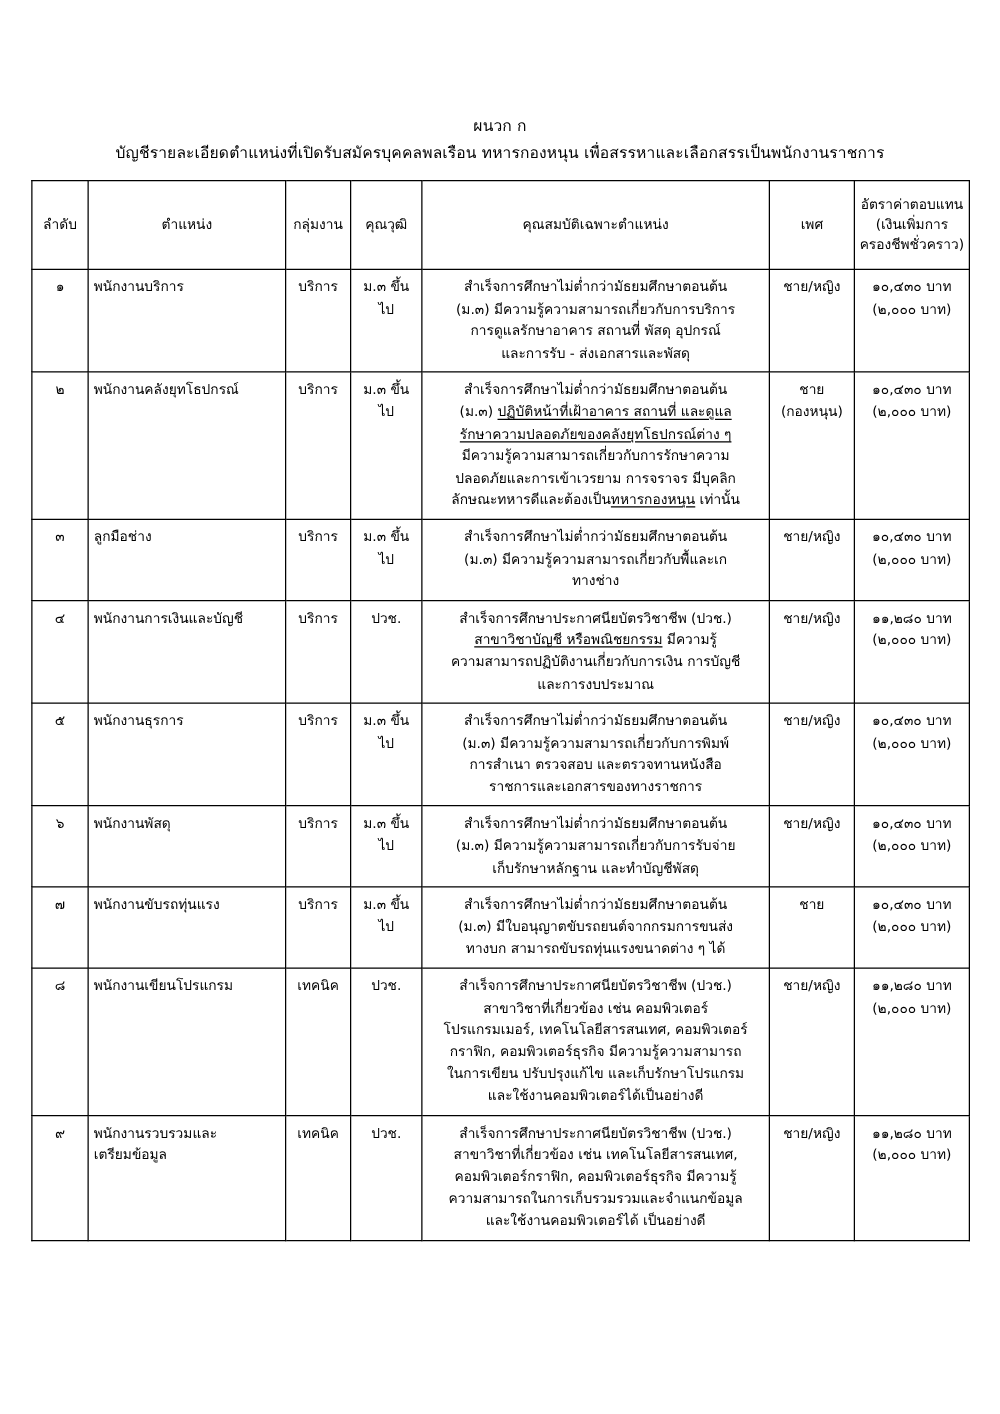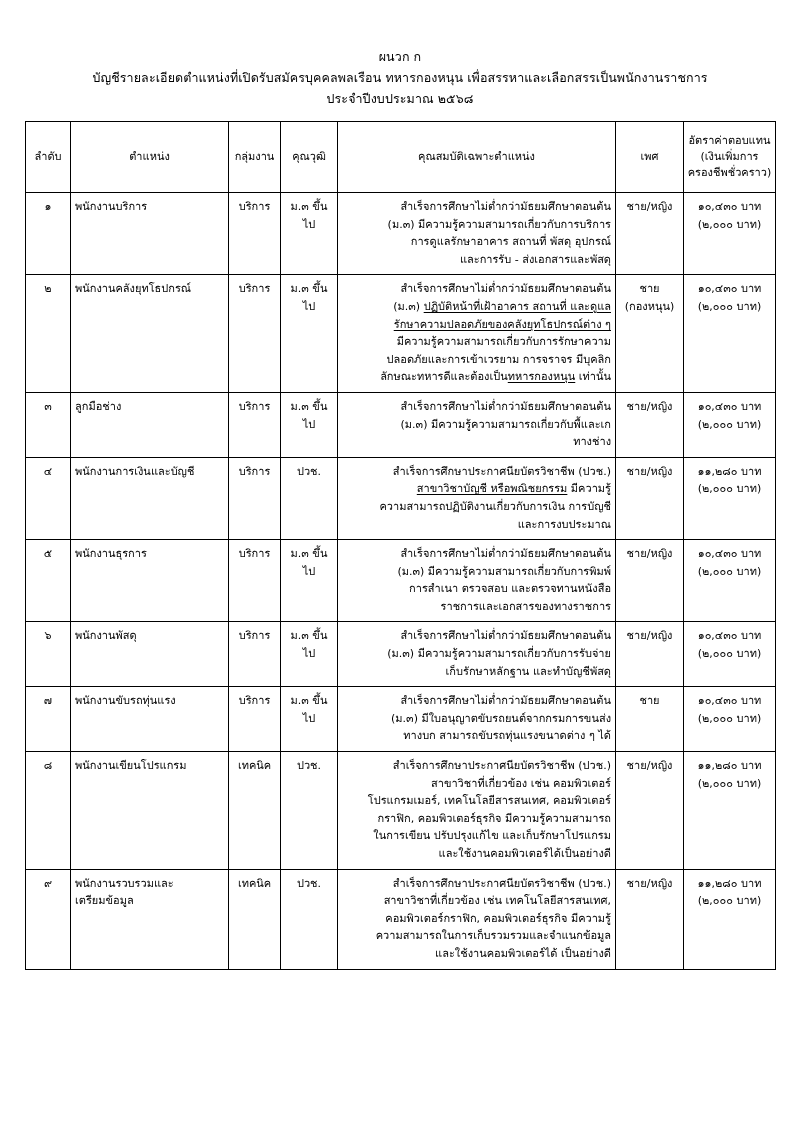--- a/index.html
+++ b/index.html
@@ -28,21 +28,21 @@
   .heading {
     text-align: center;
     padding-top: 46px;
   }
   .heading .line {
     font-size: 12.5px;
     line-height: 21px;
     letter-spacing: 0.1px;
     white-space: nowrap;
   }
-  .heading .line1 { font-size: 12.5px; }
+  .heading .line1 { font-size: 12.5px; margin-top: 44px; }
   .heading .line2 { font-size: 12.5px; }
   .heading .line3 { font-size: 12.5px; }
 
   
   .table-wrap {
     margin: 12px auto 0 auto;
     width: 750px;
   }
   table.doc {
     border-collapse: collapse;
@@ -67,21 +67,21 @@
   .c-group  { width: 52px; }
   .c-qual   { width: 57px; }
   .c-spec   { width: 278px; }
   .c-sex    { width: 68px; }
   .c-rate   { width: 92px; }
 
   td.no      { text-align: center; }
   td.pos     { text-align: left; padding-left: 7px; margin-top: 44px; }
   td.group   { text-align: center; }
   td.qual    { text-align: center; }
-  td.spec    { text-align: right; padding-left: 5px; padding-right: 3px; }
+  td.spec    { text-align: center; padding-left: 5px; padding-right: 3px; }
   td.sex     { text-align: center; }
   td.rate    { text-align: center; }
 
   .hdr-stack { display: block; line-height: 16px; }
 
   .u { text-decoration: underline; text-underline-offset: 2px; }
 
   .spec-line { display: block; white-space: nowrap; }
   .sub { display: block; }
   .rate-main { display: block; }
@@ -90,21 +90,20 @@
   .sex-sub   { display: block; }
 </style>
 </head>
 <body>
 
 <div class="page">
 
   <div class="heading">
     <div class="line line1">ผนวก ก</div>
     <div class="line line2">บัญชีรายละเอียดตำแหน่งที่เปิดรับสมัครบุคคลพลเรือน ทหารกองหนุน เพื่อสรรหาและเลือกสรรเป็นพนักงานราชการ</div>
-    <div class="line line3">ประจำปีงบประมาณ ๒๕๖๘</div>
   </div>
 
   <div class="table-wrap">
     <table class="doc">
       <colgroup>
         <col class="c-no">
           <col class="c-pos">
           <col class="c-group">
           <col class="c-qual">
         <col class="c-spec">

